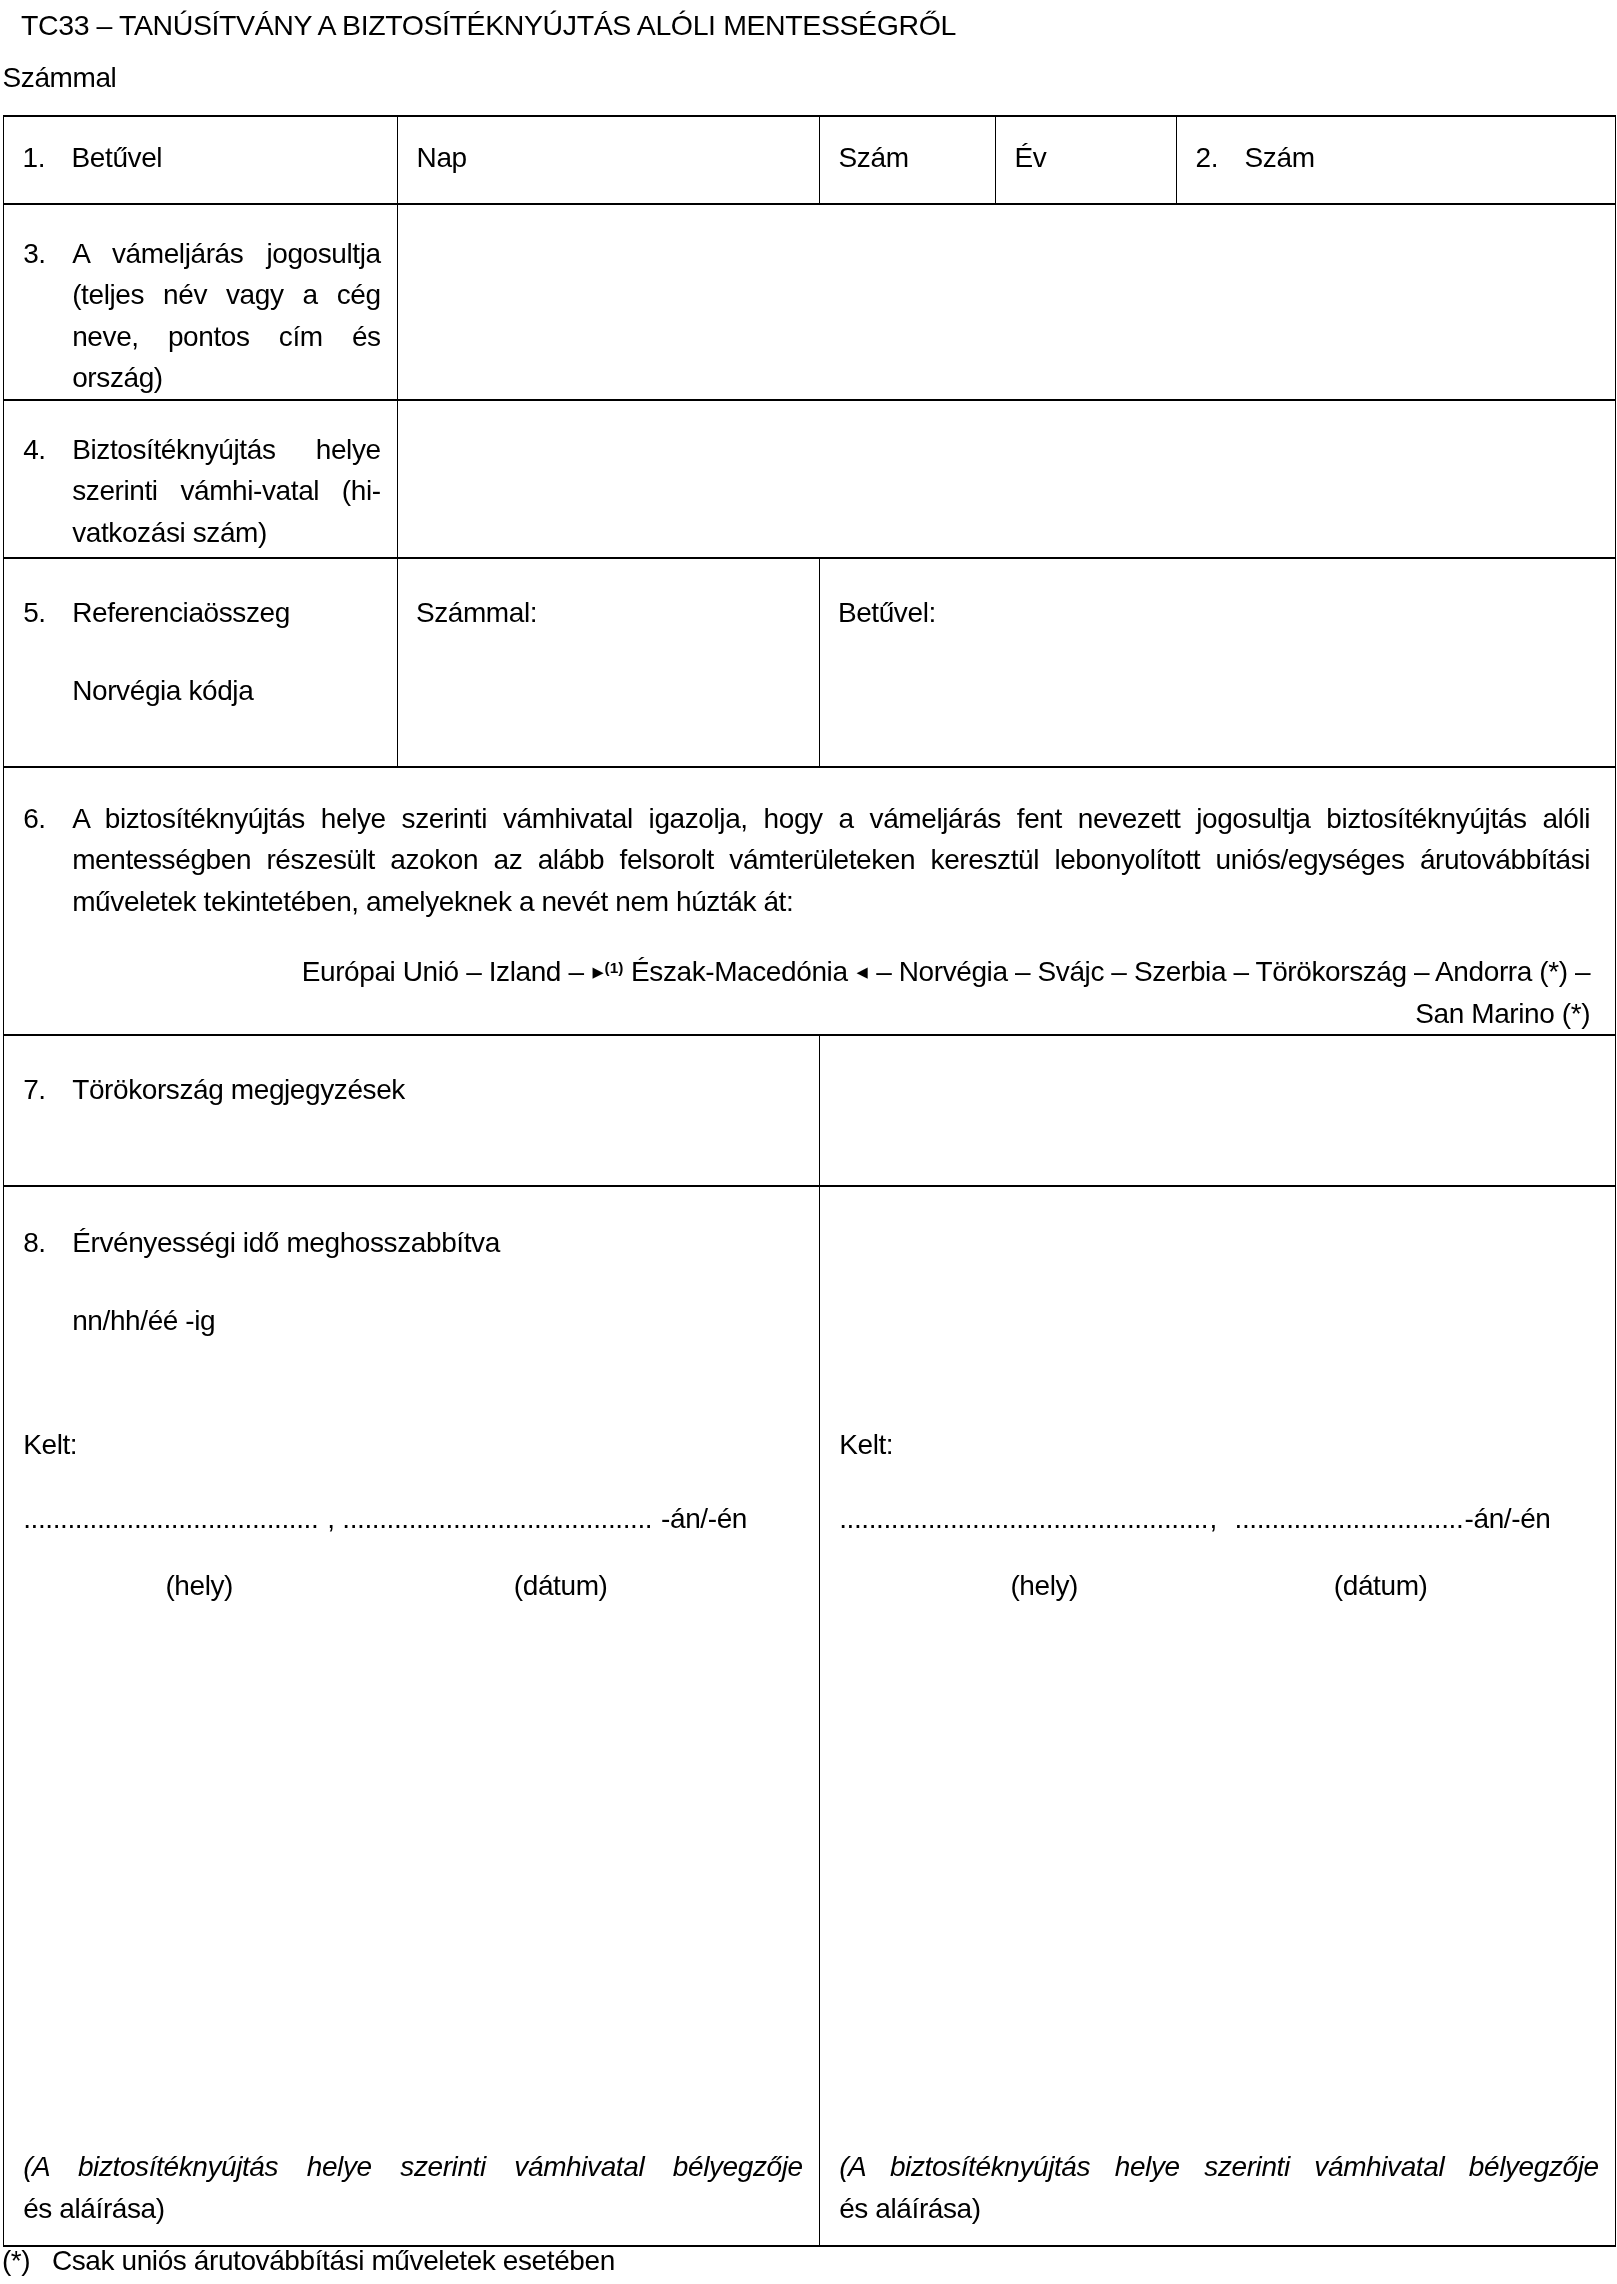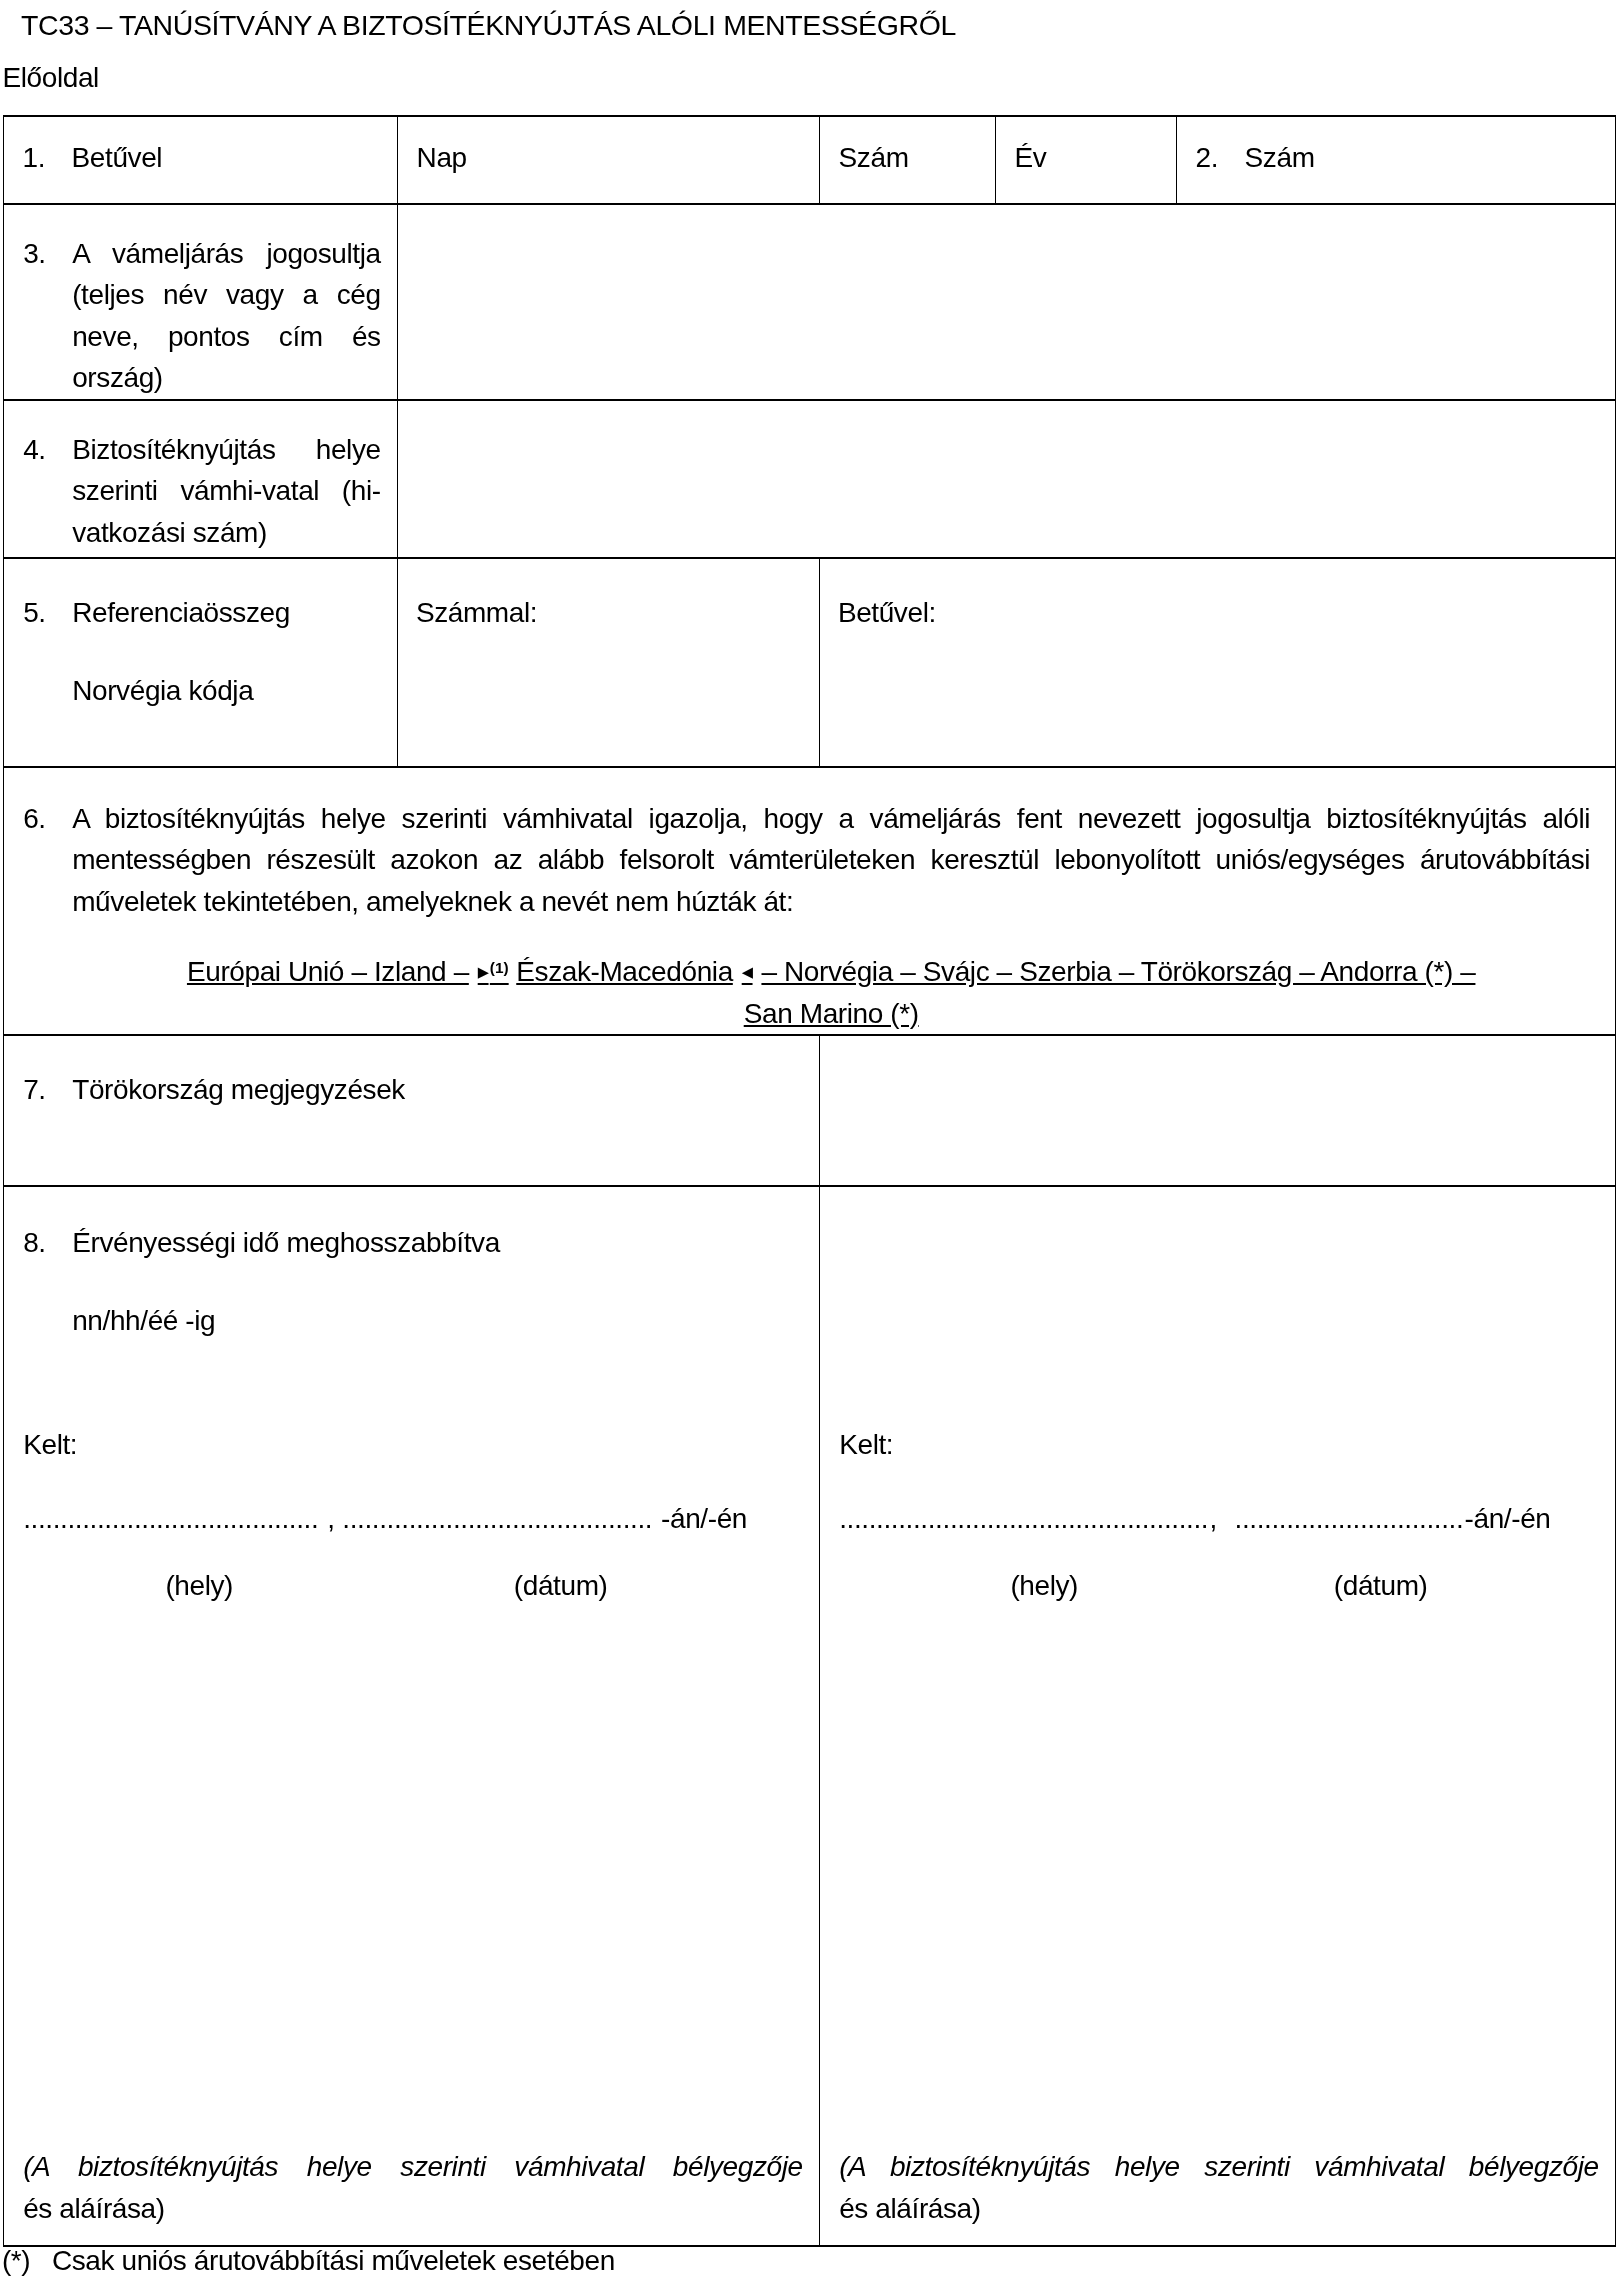--- a/index.html
+++ b/index.html
@@ -52,21 +52,21 @@
   .no { flex: 0 0 49px; }
   .hang {
     display: flex;
     padding: 28px 16.5px 0 19px;
   }
   .hang .txt { flex: 1; text-align: justify; }
   .cellpad { padding: 33px 0 0 17.7px; }
   .curr { margin-top: 37px; }
   
   .hang6 { padding: 30px 25px 0 19px; }
-  .countries { margin-top: 29px; text-align: center; text-decoration: underline; }
+  .countries { margin-top: 29px; text-align: right; }
   .amend-open { margin-left: 8.9px; margin-right: 1.3px; font-size: 0.8em; vertical-align: 0.08em; }
   .amend-sup { font-weight: bold; font-size: 0.55em; vertical-align: 0.55em; margin-right: 7.6px; letter-spacing: 0; }
   .amend-close { margin-left: 8.9px; margin-right: 8.9px; font-size: 0.8em; vertical-align: 0.08em; }
   .countries-line2 { display: block; }
   
   .hang7 { padding-top: 33px; }
   
   .tall {
     display: flex;
     flex-direction: column;
@@ -99,21 +99,21 @@
     display: flex;
   }
   .footnote .fn-marker { flex: 0 0 50px; }
 </style>
 </head>
 <body>
 
 <div class="page">
 
   <div class="page-title">TC33 – TANÚSÍTVÁNY A BIZTOSÍTÉKNYÚJTÁS ALÓLI MENTESSÉGRŐL</div>
-  <div class="side-label">Előoldal</div>
+  <div class="side-label">Számmal</div>
 
   <table class="form">
     <colgroup>
       <col style="width:394px">
       <col style="width:422px">
       <col style="width:176px">
       <col style="width:181px">
       <col style="width:439px">
     </colgroup>
 

